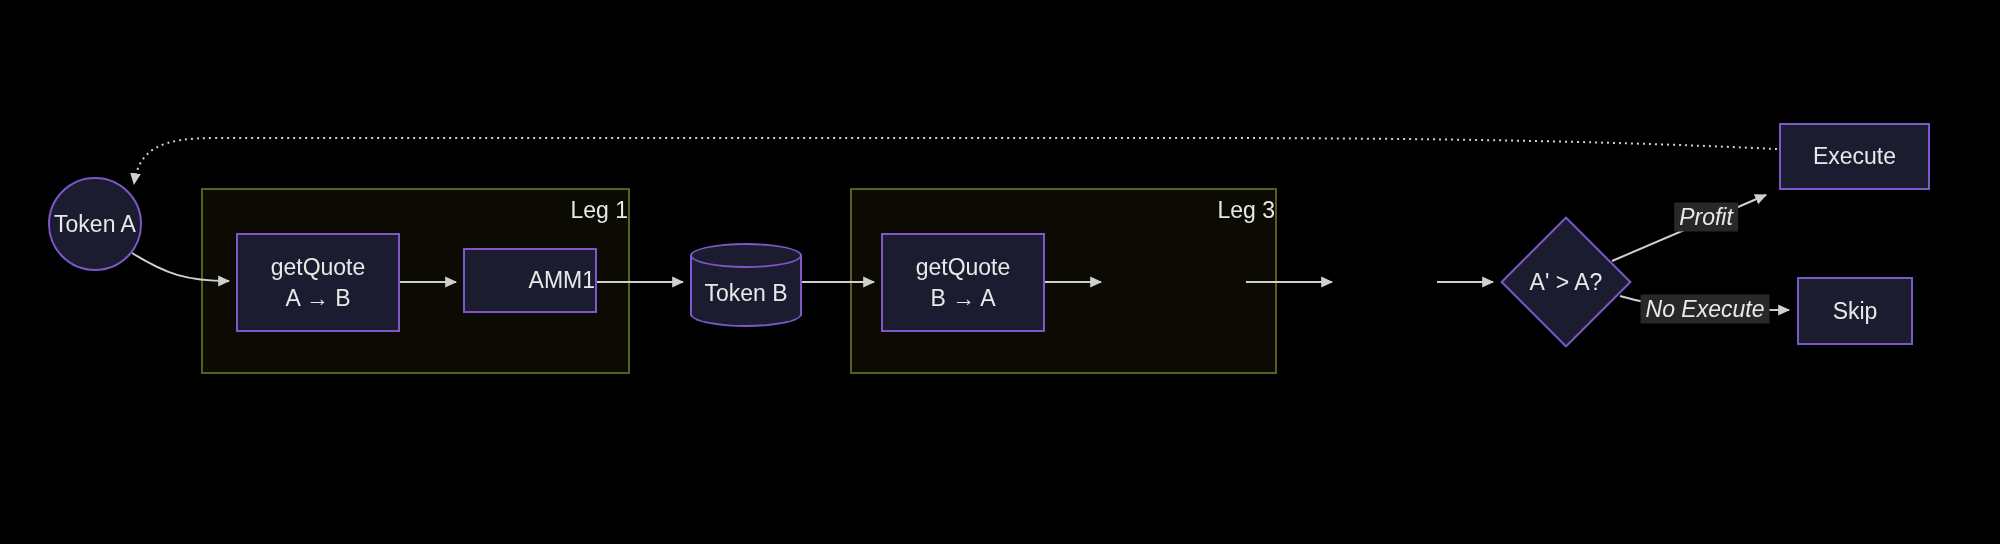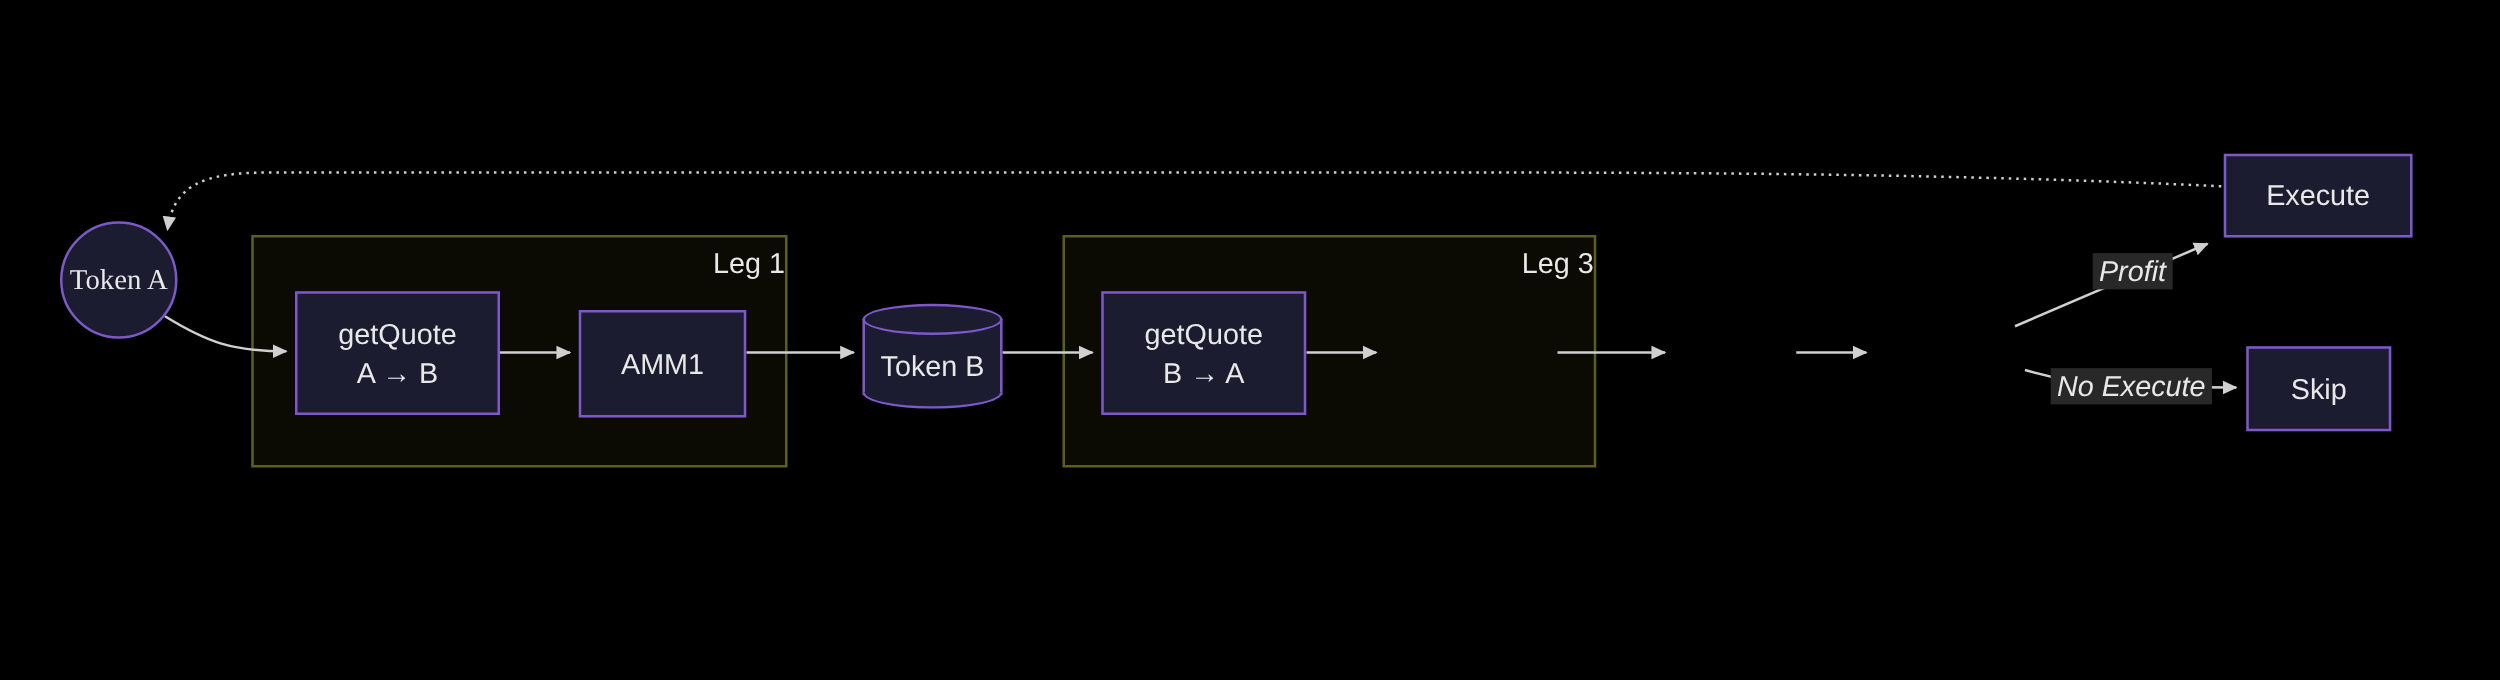--- a/index.html
+++ b/index.html
@@ -125,24 +125,24 @@
   .edge-label {
     position: absolute;
     z-index: 3;
     transform: translate(-50%, -50%);
     background: var(--edge-label-bg, #282828);
     padding: 1px 5px;
     white-space: nowrap;
     font-style: italic;
   }
   
-  #node-token-a   { left: 48px;   top: 177px; width: 94px;  height: 94px; font-family: Liberation Serif, serif; }
+  #node-token-a   { left: 48px;   top: 177px; width: 94px;  height: 94px; }
   #group-leg1     { left: 201px;  top: 188px; width: 429px; height: 186px; }
   #node-gq1       { left: 236px;  top: 233px; width: 164px; height: 99px; }
-  #node-amm1      { left: 463px;  top: 248px; width: 134px; height: 86px; }
+  #node-amm1      { left: 463px;  top: 248px; width: 134px; height: 65px; align-items: flex-end; }
   #node-token-b   { left: 690px;  top: 243px; width: 112px;  height: 84px; }
   #group-leg2     { left: 850px;  top: 188px; width: 427px; height: 186px; }
   #node-gq2       { left: 881px;  top: 233px; width: 164px; height: 99px; }
   #node-amm2      { left: 1108px; top: 248px; width: 138px; height: 69px; }
   #node-token-a2  { left: 1339px; top: 243px; width: 98px;  height: 84px; }
   #node-decision  { left: 1500px; top: 216px; width: 132px; height: 132px; }
   #node-execute   { left: 1779px; top: 123px; width: 151px; height: 67px; }
   #node-skip      { left: 1797px; top: 277px; width: 116px; height: 68px; }
   #edge-label-profit    { left: 1706px; top: 217px; }
   #edge-label-no-profit { left: 1705px; top: 309px; }
@@ -197,20 +197,24 @@
     <div class="cyl-label">Token B</div>
   </div>
 
   <div class="node" id="node-gq2">
     <span>getQuote</span>
     <span>B → A</span>
   </div>
 
 
 
+  <div class="diamond" id="node-decision">
+    <div class="diamond-shape"></div>
+    <div class="diamond-label">A' &gt; A?</div>
+  </div>
 
   <div class="node" id="node-skip">
     <span>Skip</span>
   </div>
 
   <div class="node" id="node-execute">
     <span>Execute</span>
   </div>
 
   <div class="edge-label" id="edge-label-profit">Profit</div>

